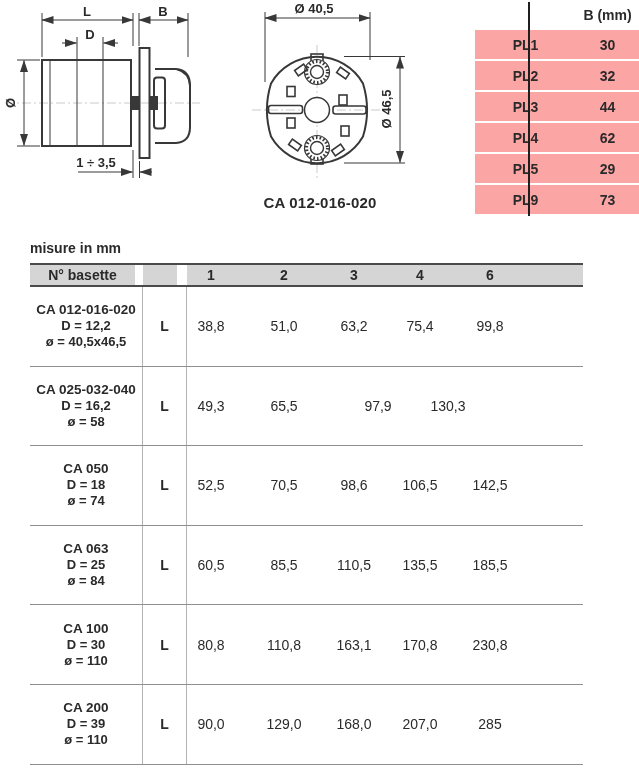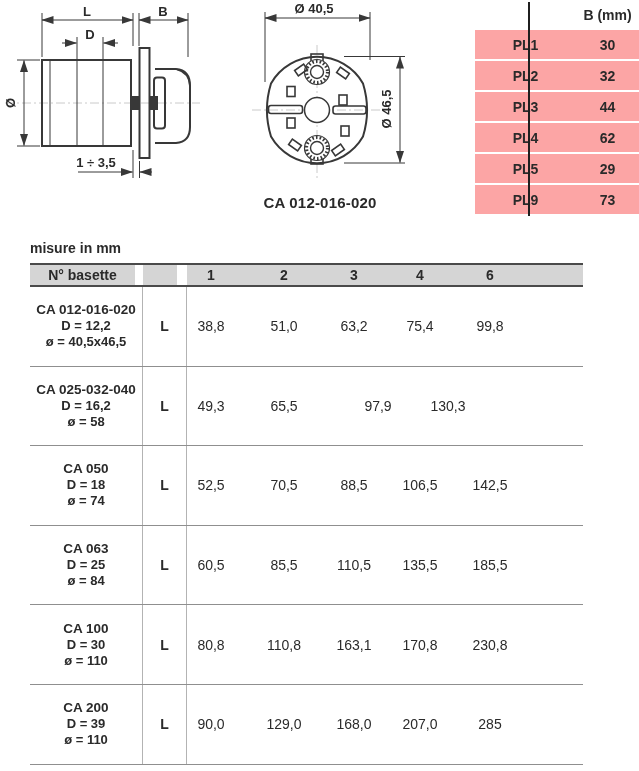--- a/index.html
+++ b/index.html
@@ -241,21 +241,21 @@
 
     <div class="mrow">
       <div class="cA">
         <div class="nm">CA 050</div>
         <div class="sb">D = 18</div>
         <div class="sb">ø = 74</div>
       </div>
       <div class="cL">L</div>
       <div class="cv w1">52,5</div>
       <div class="cv w2">70,5</div>
-      <div class="cv w3">88,5</div>
+      <div class="cv w3">98,6</div>
       <div class="cv w4">106,5</div>
       <div class="cv w5">142,5</div>
       <div class="cfill"></div>
     </div>
 
     <div class="mrow">
       <div class="cA">
         <div class="nm">CA 063</div>
         <div class="sb">D = 25</div>
         <div class="sb">ø = 84</div>

